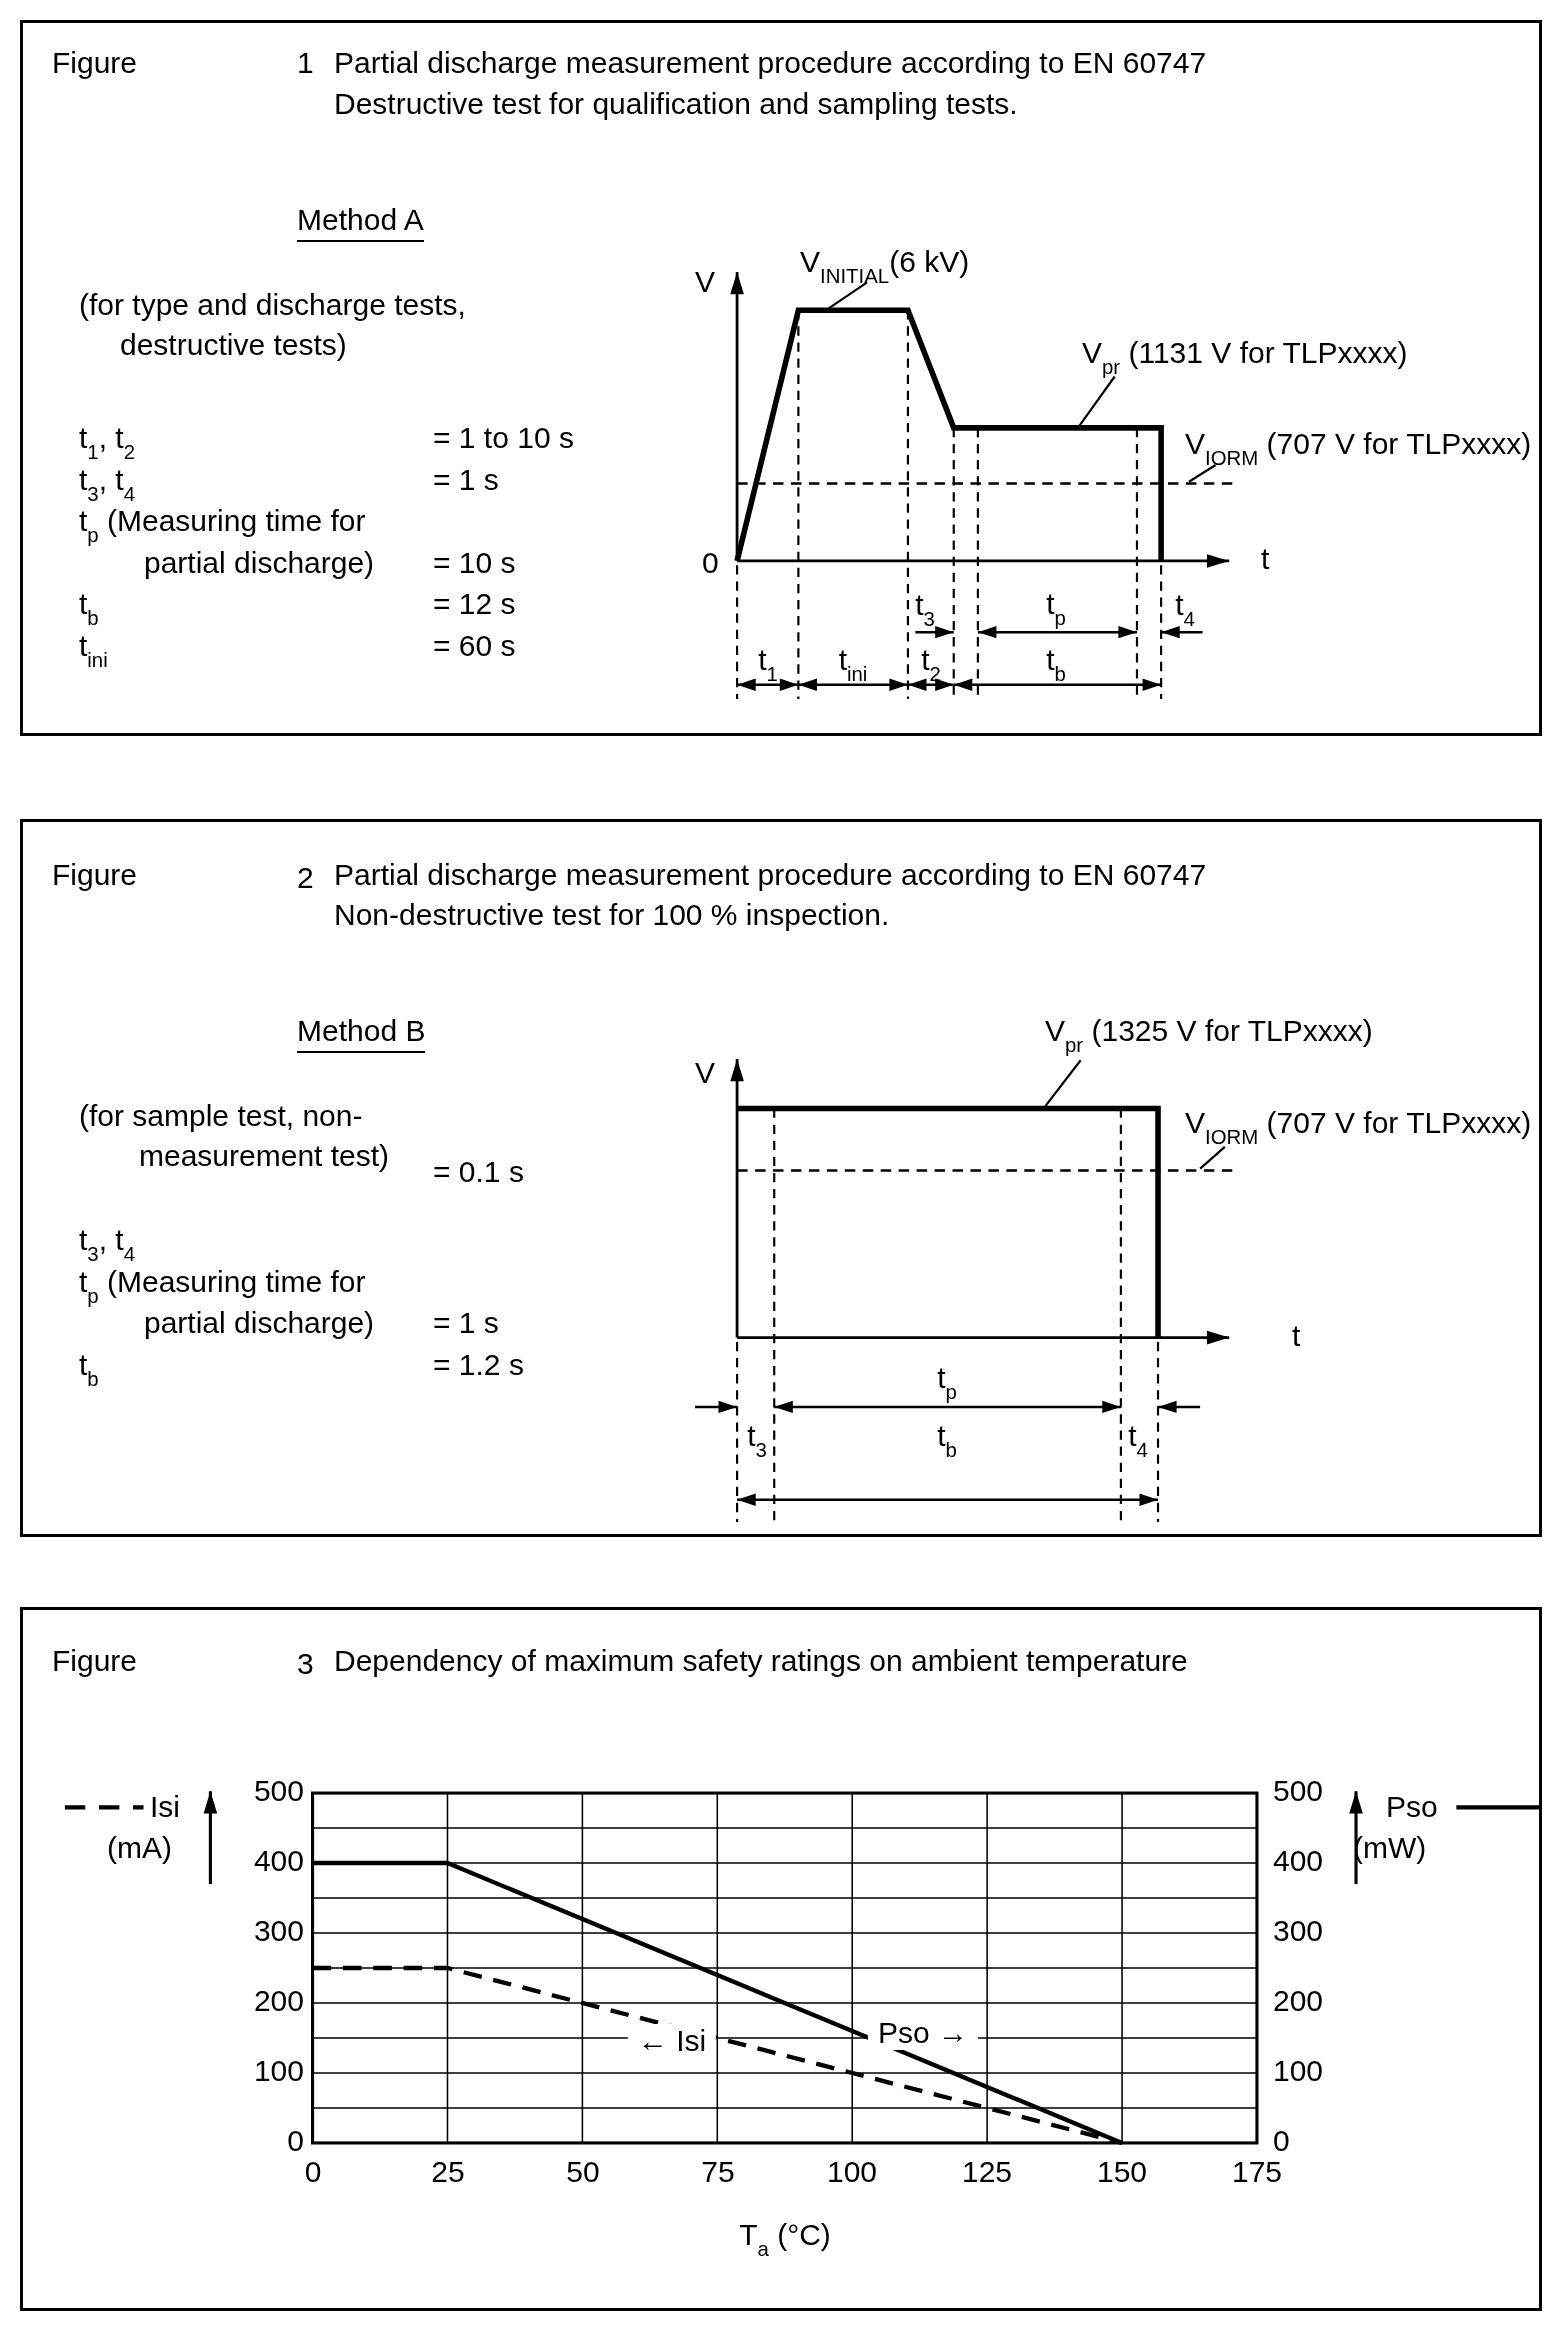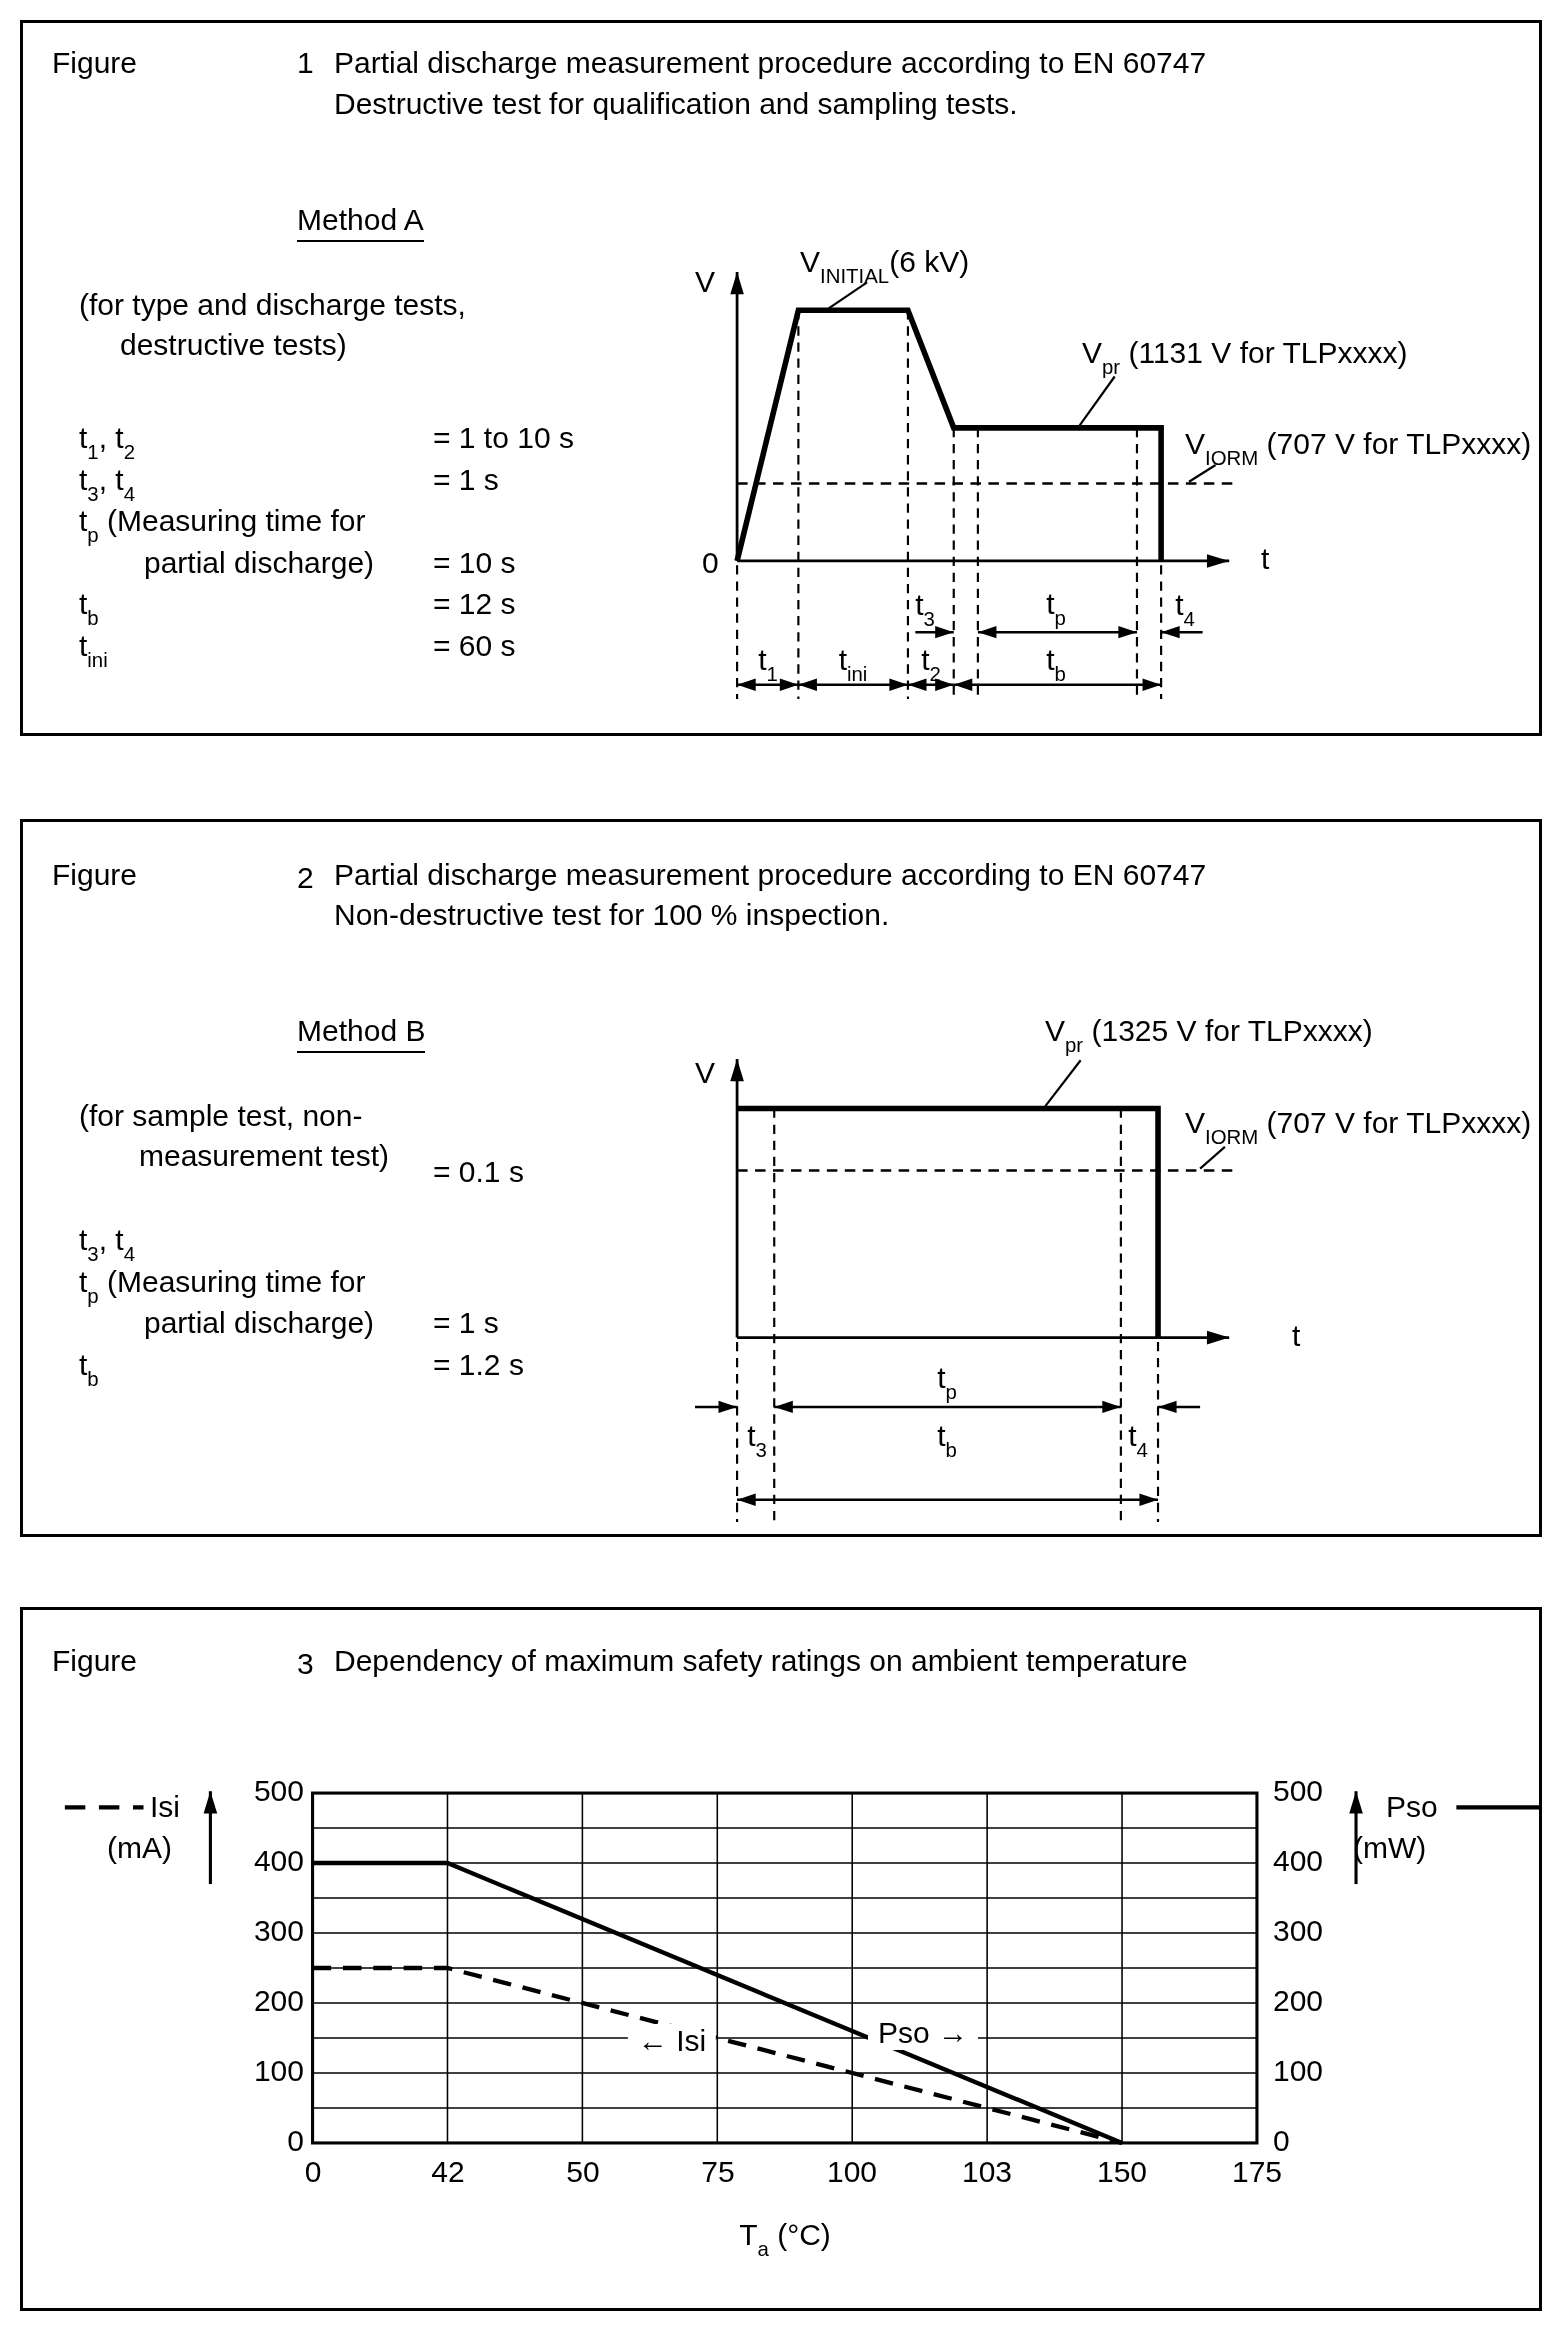--- a/index.html
+++ b/index.html
@@ -209,25 +209,25 @@
 <div class="t rt" style="left:223px;top:2124px">0</div>
 
 <div class="t" style="left:1273px;top:1774px">500</div>
 <div class="t" style="left:1273px;top:1844px">400</div>
 <div class="t" style="left:1273px;top:1914px">300</div>
 <div class="t" style="left:1273px;top:1984px">200</div>
 <div class="t" style="left:1273px;top:2054px">100</div>
 <div class="t" style="left:1273px;top:2124px">0</div>
 
 <div class="t ctr" style="left:313px;top:2155px">0</div>
-<div class="t ctr" style="left:448px;top:2155px">42</div>
+<div class="t ctr" style="left:448px;top:2155px">25</div>
 <div class="t ctr" style="left:583px;top:2155px">50</div>
 <div class="t ctr" style="left:718px;top:2155px">75</div>
 <div class="t ctr" style="left:852px;top:2155px">100</div>
-<div class="t ctr" style="left:987px;top:2155px">103</div>
+<div class="t ctr" style="left:987px;top:2155px">125</div>
 <div class="t ctr" style="left:1122px;top:2155px">150</div>
 <div class="t ctr" style="left:1257px;top:2155px">175</div>
 
 <div class="t ctr wbg" style="left:672px;top:2024px">←   Isi</div>
 <div class="t ctr wbg" style="left:923px;top:2016px">Pso   →</div>
 
 <div class="t ctr" style="left:785px;top:2218px">T<sub>a</sub>   (°C)</div>
 
 
 </body></html>

